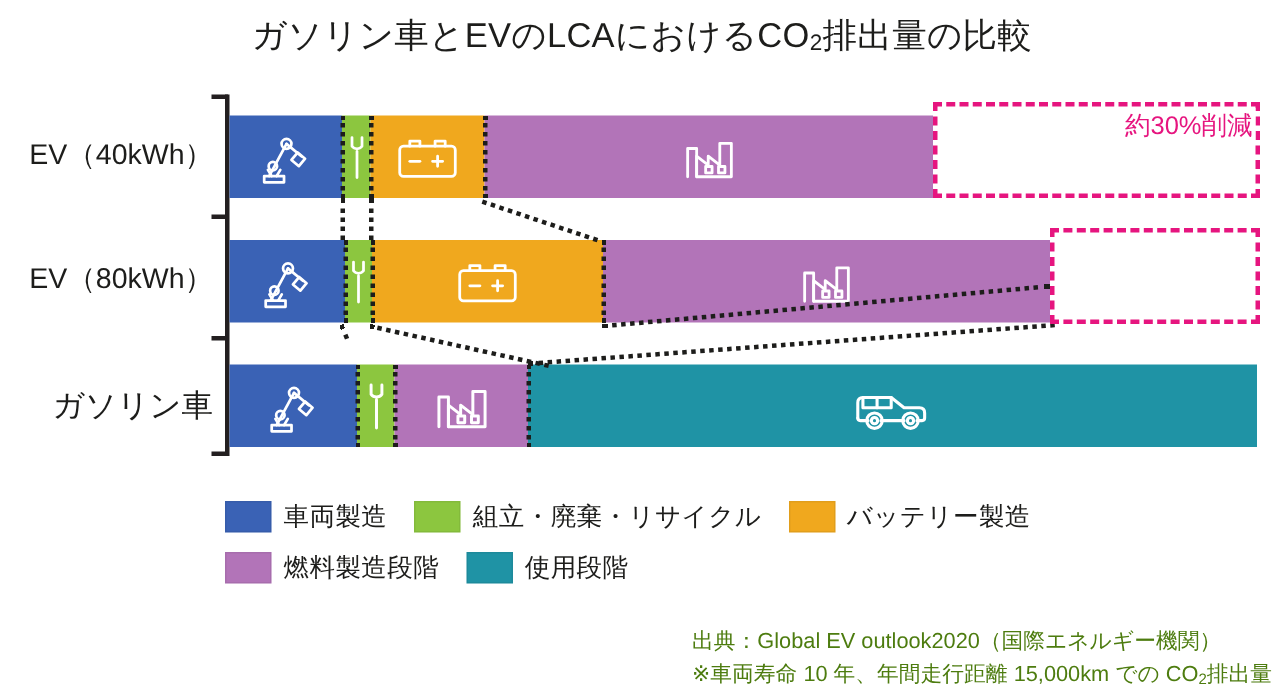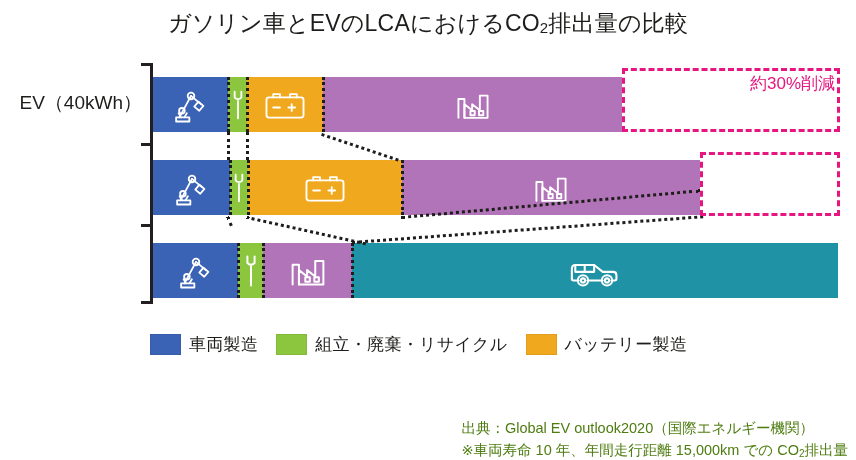--- a/index.html
+++ b/index.html
@@ -106,20 +106,26 @@
 
     <div class="axis-line"></div>
     <div class="tick" style="top:63px;"></div>
     <div class="tick" style="top:143px;"></div>
     <div class="tick" style="top:224px;"></div>
     <div class="tick" style="top:301px;"></div>
 
     <div class="cat-wrap" style="top:90px;">
       <div class="cat-label" style="position:static;text-align:right;">EV（40kWh）</div>
     </div>
+    <div class="cat-wrap" style="top:173px;">
+      <div class="cat-label" style="position:static;">EV（80kWh）</div>
+    </div>
+    <div class="cat-wrap" style="top:256px;">
+      <div class="cat-label" style="position:static;font-size:21px;">ガソリン車</div>
+    </div>
 
     <div class="bar" style="left:153px;top:77px;">
       <div class="seg" style="width:75px;background:#3a62b5;">
         <svg width="40" height="38" viewBox="0 0 48 46">
           <g fill="none" stroke="#ffffff" stroke-width="2.2" stroke-linejoin="round" stroke-linecap="round">
             <path d="M10 38 L24 12"></path>
               <path d="M24 12 L36 22"></path>
             <circle cx="24" cy="12" r="4"></circle>
               <circle cx="13" cy="30" r="3.4"></circle>
             <path d="M33 19 l6 5 -5 6 -6 -5 z"></path>
@@ -280,20 +286,30 @@
       </span>
       <span class="lg-item">
         <span class="sw" style="background:#8cc63f;"></span>
         <span class="lg-text">組立・廃棄・リサイクル</span>
       </span>
       <span class="lg-item" style="margin-right:0;text-align:center;">
         <span class="sw" style="background:#f0a81e;"></span>
         <span class="lg-text">バッテリー製造</span>
       </span>
     </div>
+    <div class="legend-row">
+      <span class="lg-item">
+        <span class="sw" style="background:#b274b8;"></span>
+        <span class="lg-text">燃料製造段階</span>
+      </span>
+      <span class="lg-item" style="margin-right:0;">
+        <span class="sw" style="background:#1f93a5;"></span>
+        <span class="lg-text">使用段階</span>
+      </span>
+    </div>
   </div>
 
   <div class="notes">
     <div>出典：Global EV outlook2020（国際エネルギー機関）</div>
     <div><span>※車両寿命 10 年、年間走行距離 15,000km での CO</span><span class="sub">2</span><span>排出量</span></div>
   </div>
 
 </div>
 
 </body></html>

